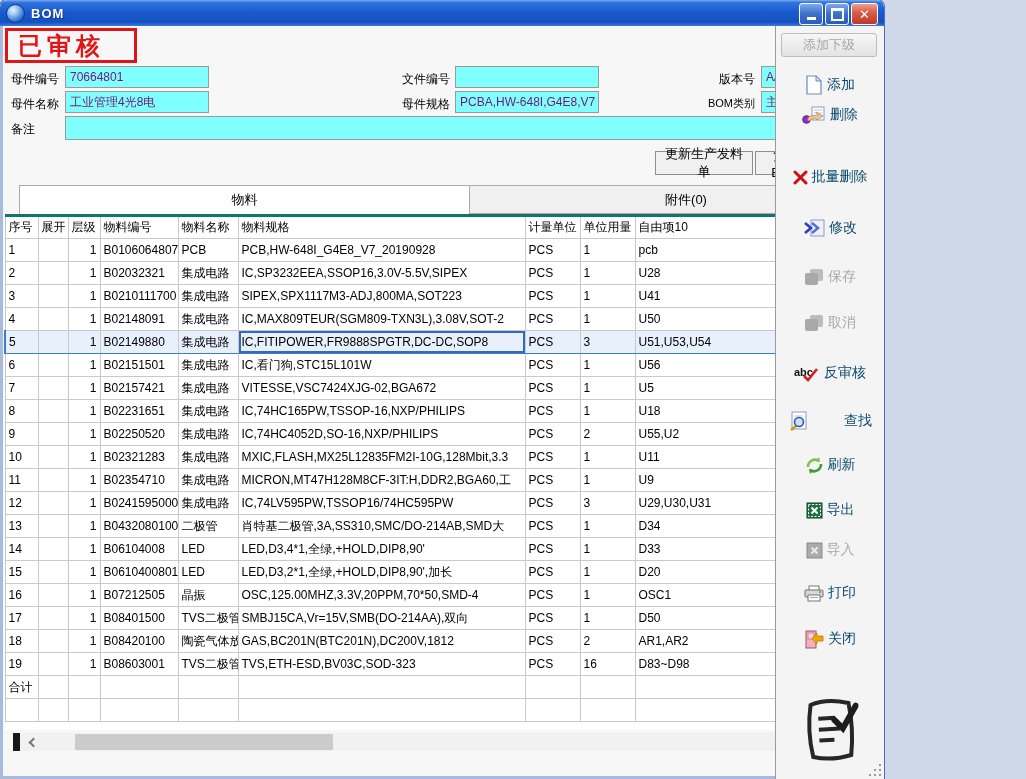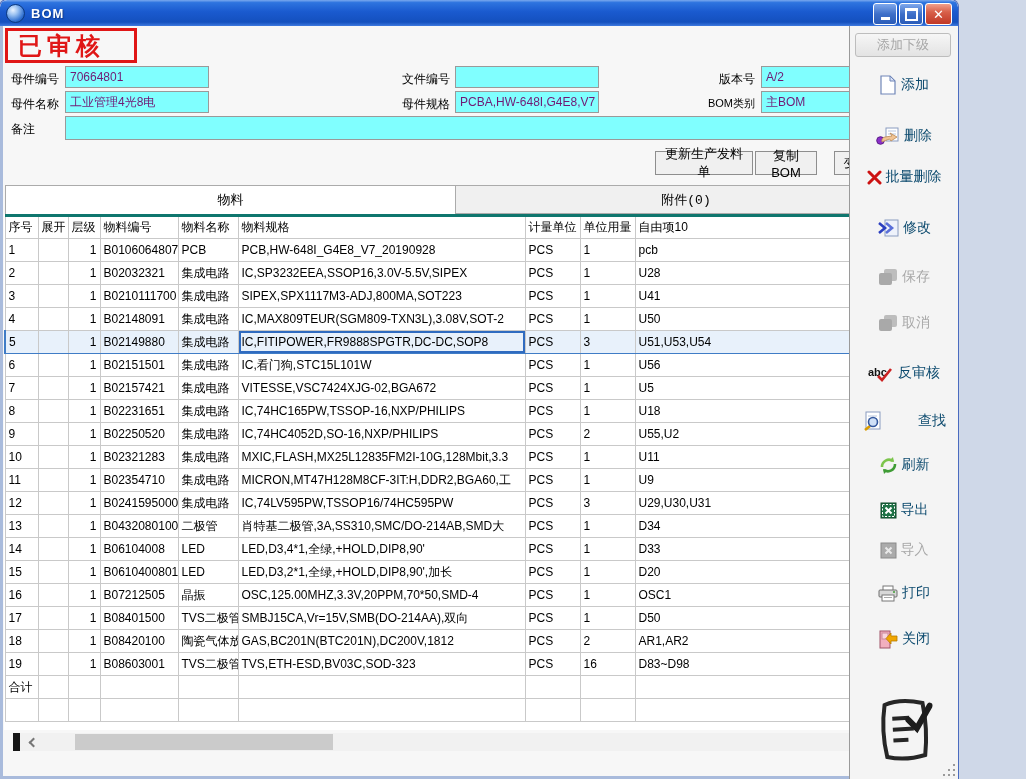--- a/index.html
+++ b/index.html
@@ -1,16 +1,16 @@
 <!DOCTYPE html>
 <html><head>
 <meta charset="utf-8">
 <style>
   html,body{margin:0;padding:0;background:#cfd8e8;font-family:"Liberation Sans","DejaVu Sans",sans-serif;}
-  .window{position:relative;width:958px;height:779px;background:#F7F7F7;overflow:hidden;
+  .window{position:relative;width:884px;height:779px;background:#F7F7F7;overflow:hidden;
           border-radius:7px 7px 0 0; box-shadow:0 0 0 1px #4a6bbf;}
   
   .titlebar{position:absolute;left:0;top:0;width:100%;height:26px;
     background:linear-gradient(180deg,#7AA9EE 0%,#2E74DF 10%,#1A5ACF 45%,#1450BE 85%,#3E79DF 100%);
     border-radius:7px 7px 0 0;display:flex;align-items:center;}
   .titletext{color:#fff;font-weight:bold;font-size:13px;margin-left:6px;text-shadow:1px 1px 1px #123a8a;letter-spacing:1px;}
   .globe{width:17px;height:17px;margin-left:6px;border-radius:50%;
     background:radial-gradient(circle at 35% 30%, #e8f2ff 0%, #9cc3f2 30%, #2f6fd0 70%, #123e86 100%);
     border:1px solid #0e3a7e;}
   .winbtns{position:absolute;right:6px;top:3px;display:flex;gap:2px;}
@@ -30,21 +30,21 @@
   .fld{position:absolute;height:20px;background:#80FFFF;border:1px solid #9A9A9A;font-size:12px;
        line-height:20px;padding:0 4px;overflow:hidden;white-space:nowrap;color:#701a75;}
   .combo-btn{position:absolute;right:1px;top:1px;width:17px;height:18px;background:linear-gradient(#f4f4f4,#dcdcdc);
        border-left:1px solid #b5b5b5;display:flex;align-items:center;justify-content:center;}
   .clrbtn{position:absolute;width:17px;height:22px;background:#fff;border:1px solid #aab6d8;display:flex;align-items:center;justify-content:center;}
   .pushbtn{position:absolute;height:24px;background:#F0F0F0;border:1px solid #8E8E8E;font-size:13px;color:#000;
        display:flex;align-items:center;justify-content:center;font-family:inherit;}
   
   .tab{position:absolute;top:159px;height:29px;font-size:13px;display:flex;align-items:center;justify-content:center;box-sizing:border-box;}
   .tab.on{background:#fff;border:1px solid #ABABAB;border-bottom:none;z-index:2;}
-  .tab.off{background:#F0F0F0;border:1px solid #ABABAB;font-family:Liberation Mono, monospace;}
+  .tab.off{background:#F0F0F0;border:1px solid #ABABAB;}
   
   .gridwrap{position:absolute;left:1px;top:188px;width:913px;height:516px;background:#fff;overflow:hidden;}
   table.grid{border-collapse:collapse;table-layout:fixed;width:897px;font-size:12px;}
   .grid th,.grid td{border:1px solid #C9C9C9;height:23px;padding:0 3px;overflow:hidden;white-space:nowrap;
         text-align:left;font-weight:normal;box-sizing:border-box;}
   .grid th{background:#FFFFFF;border-top:3px solid #0f766e;}
   .grid td.num{text-align:right;}
   .grid tr.selected td{background:#E8F1FB;border-top:1px solid #3F7CC6;border-bottom:1px solid #3F7CC6;}
   .grid tr.selected td:first-child{border-left:2px solid #3F7CC6;}
   .grid tr.selected td:last-child{border-right:2px solid #3F7CC6;}
@@ -125,21 +125,21 @@
         </span>
     </div>
 
     <span class="lbl" style="left:8px;top:95px;">备注</span>
     <div class="fld" style="left:62px;top:90px;width:840px;height:22px;"></div>
 
     <button class="pushbtn" style="left:652px;top:125px;width:98px;">更新生产发料单</button>
     <button class="pushbtn" style="left:752px;top:125px;width:62px;">复制BOM</button>
     <button class="pushbtn" style="left:831px;top:125px;width:71px;">变更记录</button>
 
-    <div class="tab on" style="left:2px;width:451px;">物料</div>
+    <div class="tab on" style="left:16px;width:451px;">物料</div>
     <div class="tab off" style="left:452px;width:462px;">附件(0)</div>
 
     <div class="gridwrap">
       <table class="grid" id="grid-table">
           <colgroup>
             <col style="width:33px">
             <col style="width:30px">
             <col style="width:32px">
             <col style="width:78px">
             <col style="width:60px">
@@ -451,21 +451,21 @@
     <button class="sb-topbtn">添加下级</button>
 
     <div class="sitem" style="top:46px;">
       <svg width="18" height="20" viewBox="0 0 18 20">
         <path d="M2 1 h9 l5 5 v13 h-14 z" fill="#fff" stroke="#7086b8" stroke-width="1.2"></path>
         <path d="M11 1 l5 5 h-5 z" fill="#d9e2f6" stroke="#7086b8"></path>
       </svg>
       <span>添加</span>
     </div>
 
-    <div class="sitem" style="top:97px;">
+    <div class="sitem" style="top:76px;">
       <svg width="24" height="19" viewBox="0 0 24 19">
         <rect x="10" y="1" width="12" height="13" fill="#fff" stroke="#8a9cc0"></rect>
         <line x1="12" y1="4" x2="20" y2="4" stroke="#b9c6de"></line>
         <line x1="12" y1="7" x2="20" y2="7" stroke="#b9c6de"></line>
         <circle cx="4.5" cy="13.5" r="3.8" fill="#8B2FC9" stroke="#5c1d88"></circle>
         <path d="M6 15 q-1 -4 3 -5 l7 -1 l-2 -3 l7 4 l-6 4 l-1.5 -2 l-4 1.5 z" fill="#F2C494" stroke="#B98956" stroke-width="0.8"></path>
       </svg>
       <span>删除</span>
     </div>
 

